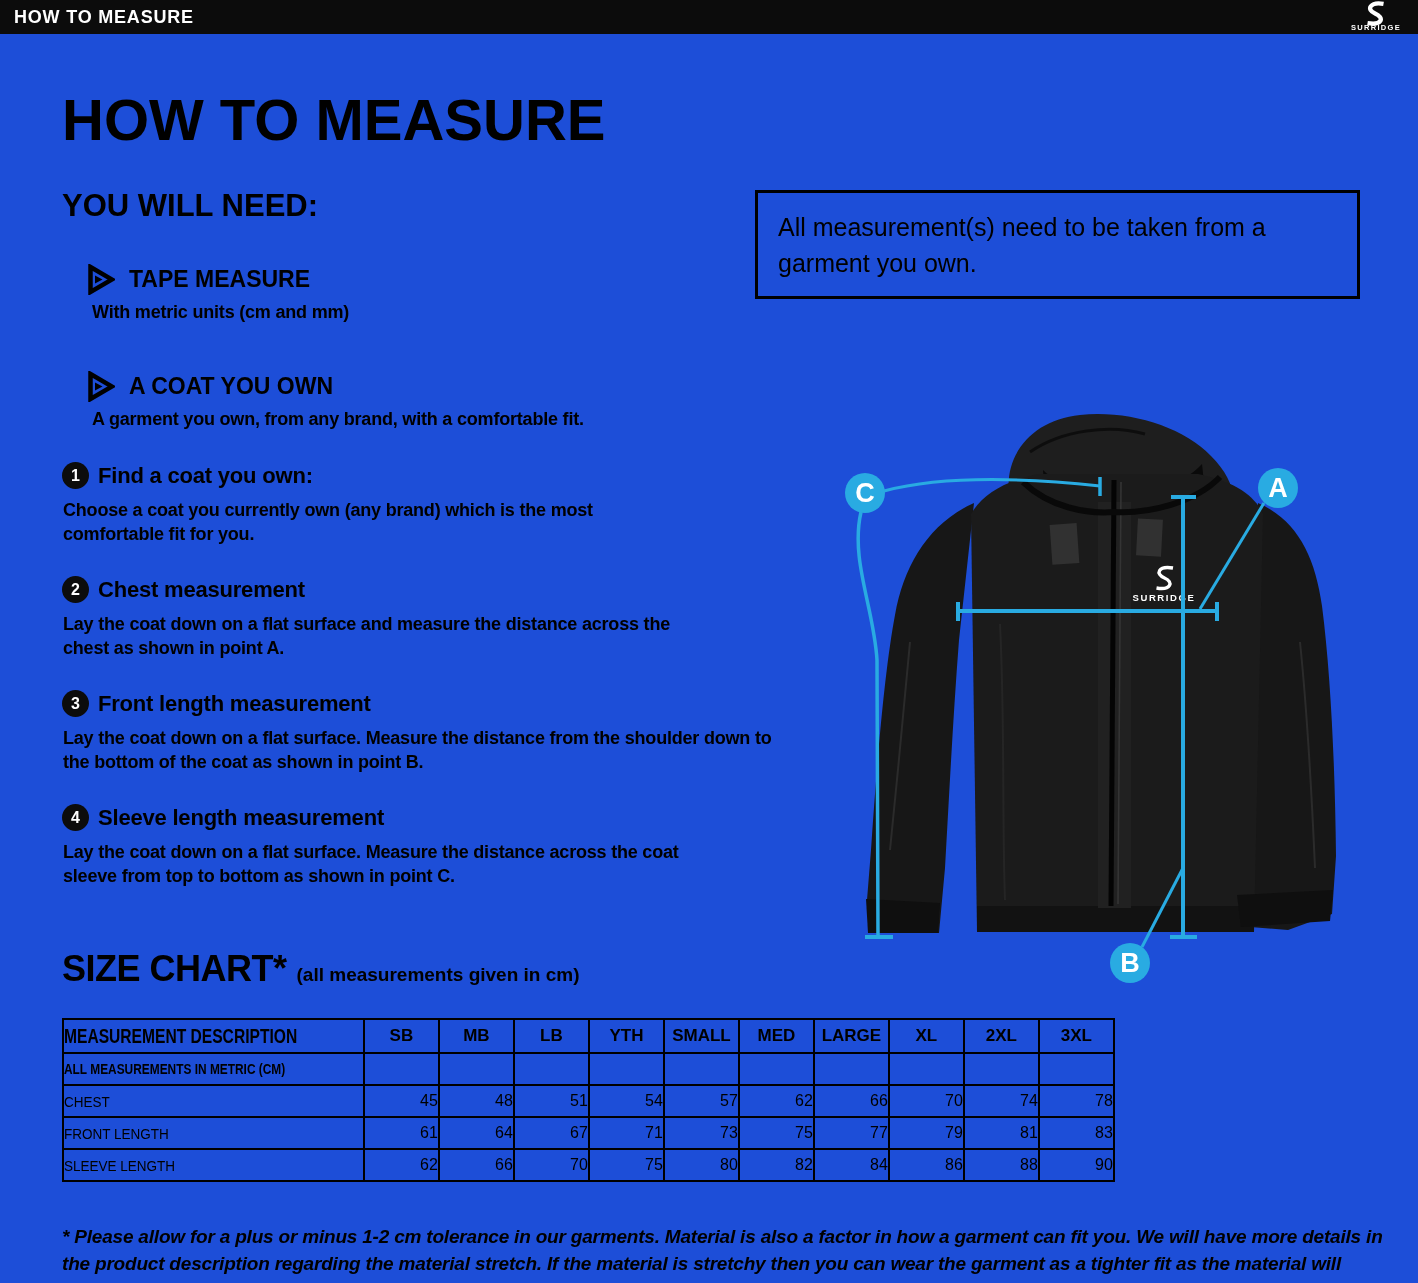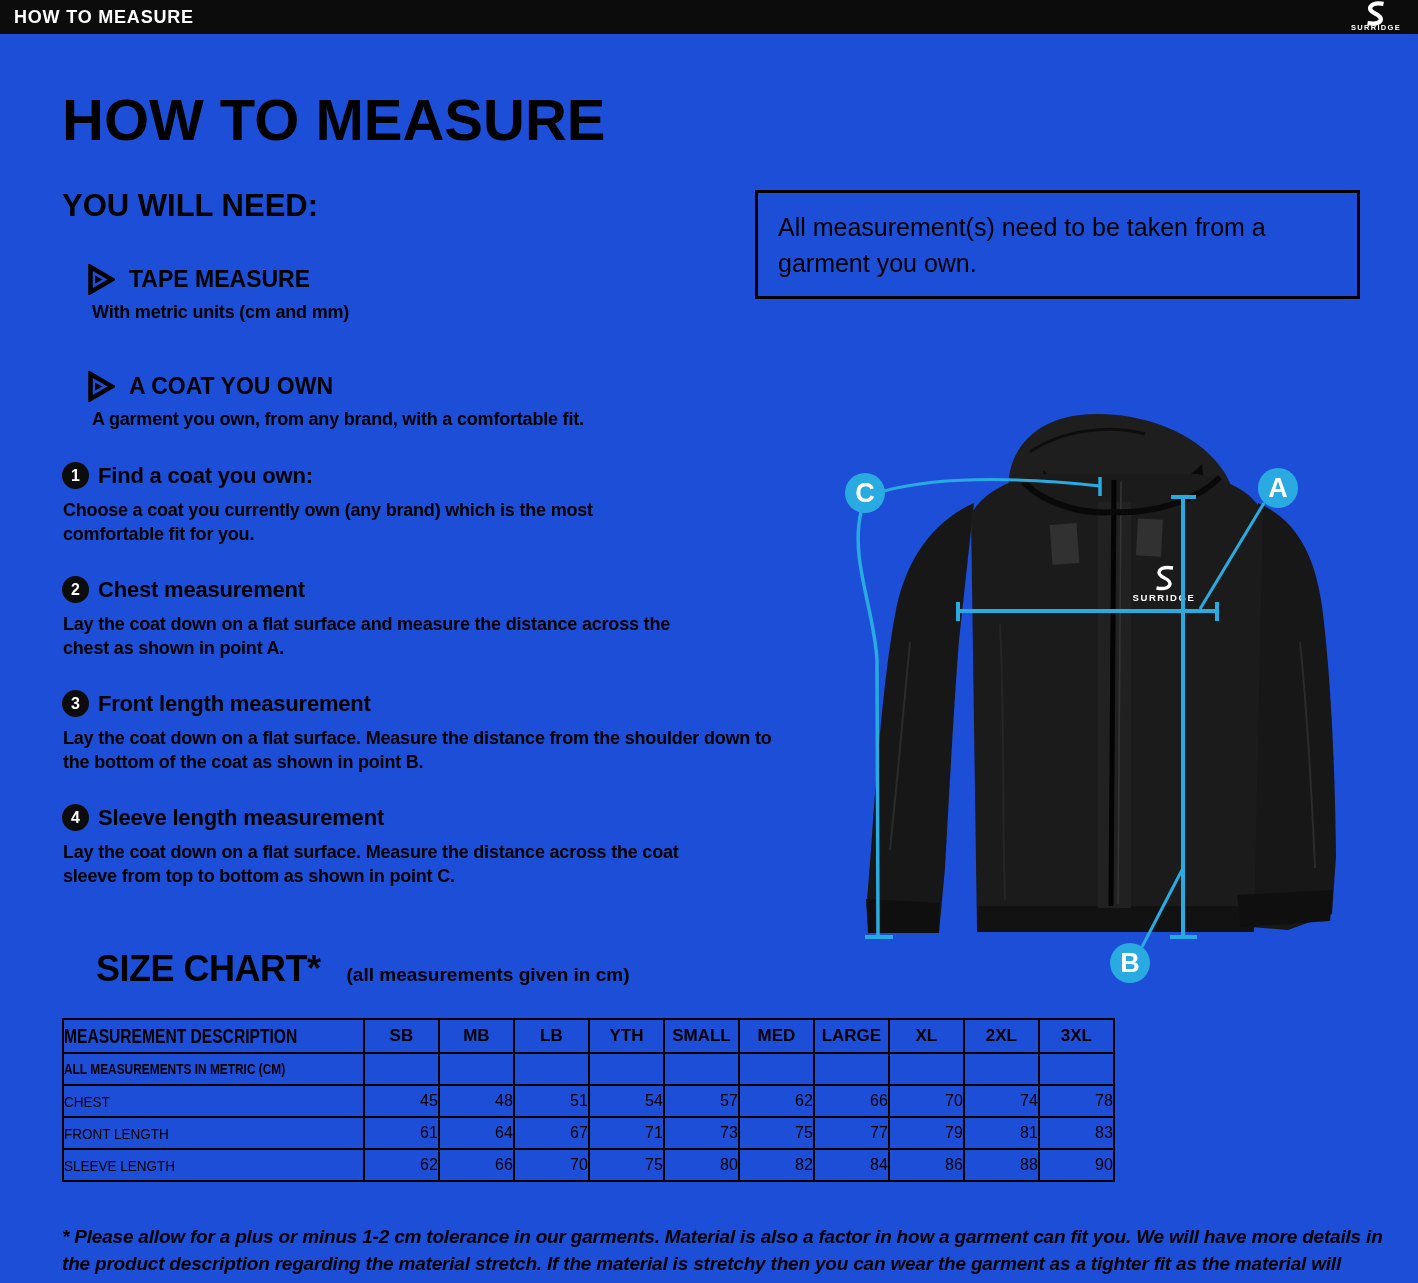--- a/index.html
+++ b/index.html
@@ -34,21 +34,21 @@
 
   
   .callout{position:absolute;left:755px;top:190px;width:605px;height:109px;border:3px solid #000;
            box-sizing:border-box;display:flex;align-items:center;}
   .callout p{margin:0;padding:0 20px;font-size:25px;font-weight:normal;line-height:36px;}
 
   
   .diagram{position:absolute;left:820px;top:400px;width:598px;height:625px;}
 
   
-  .sc-head{position:absolute;left:62px;top:948px;display:flex;align-items:baseline;gap:26px;margin-left:34px;}
+  .sc-head{position:absolute;left:62px;top:948px;display:flex;align-items:baseline;gap:10px;}
   .sc-title{font-size:36px;font-weight:bold;letter-spacing:-.5px;}
   .sc-sub{font-size:19px;font-weight:bold;}
   table.size{position:absolute;left:62px;top:1018px;border-collapse:collapse;table-layout:fixed;}
   table.size td,table.size th{border:2px solid #000;padding:0;overflow:hidden;white-space:nowrap;}
   .col-desc{width:265px;} .col-size{width:75px;}
   tr.hdr{height:34px;} tr.r{height:32px;}
   th.desc{text-align:left;padding-left:5px;font-size:20px;font-weight:bold;}
   th.size-h{text-align:center;font-size:17px;font-weight:bold;}
   td.note{text-align:left;padding-left:5px;font-size:14px;font-weight:bold;}
   td.lbl{text-align:left;padding-left:5px;font-size:15px;font-weight:normal;}

